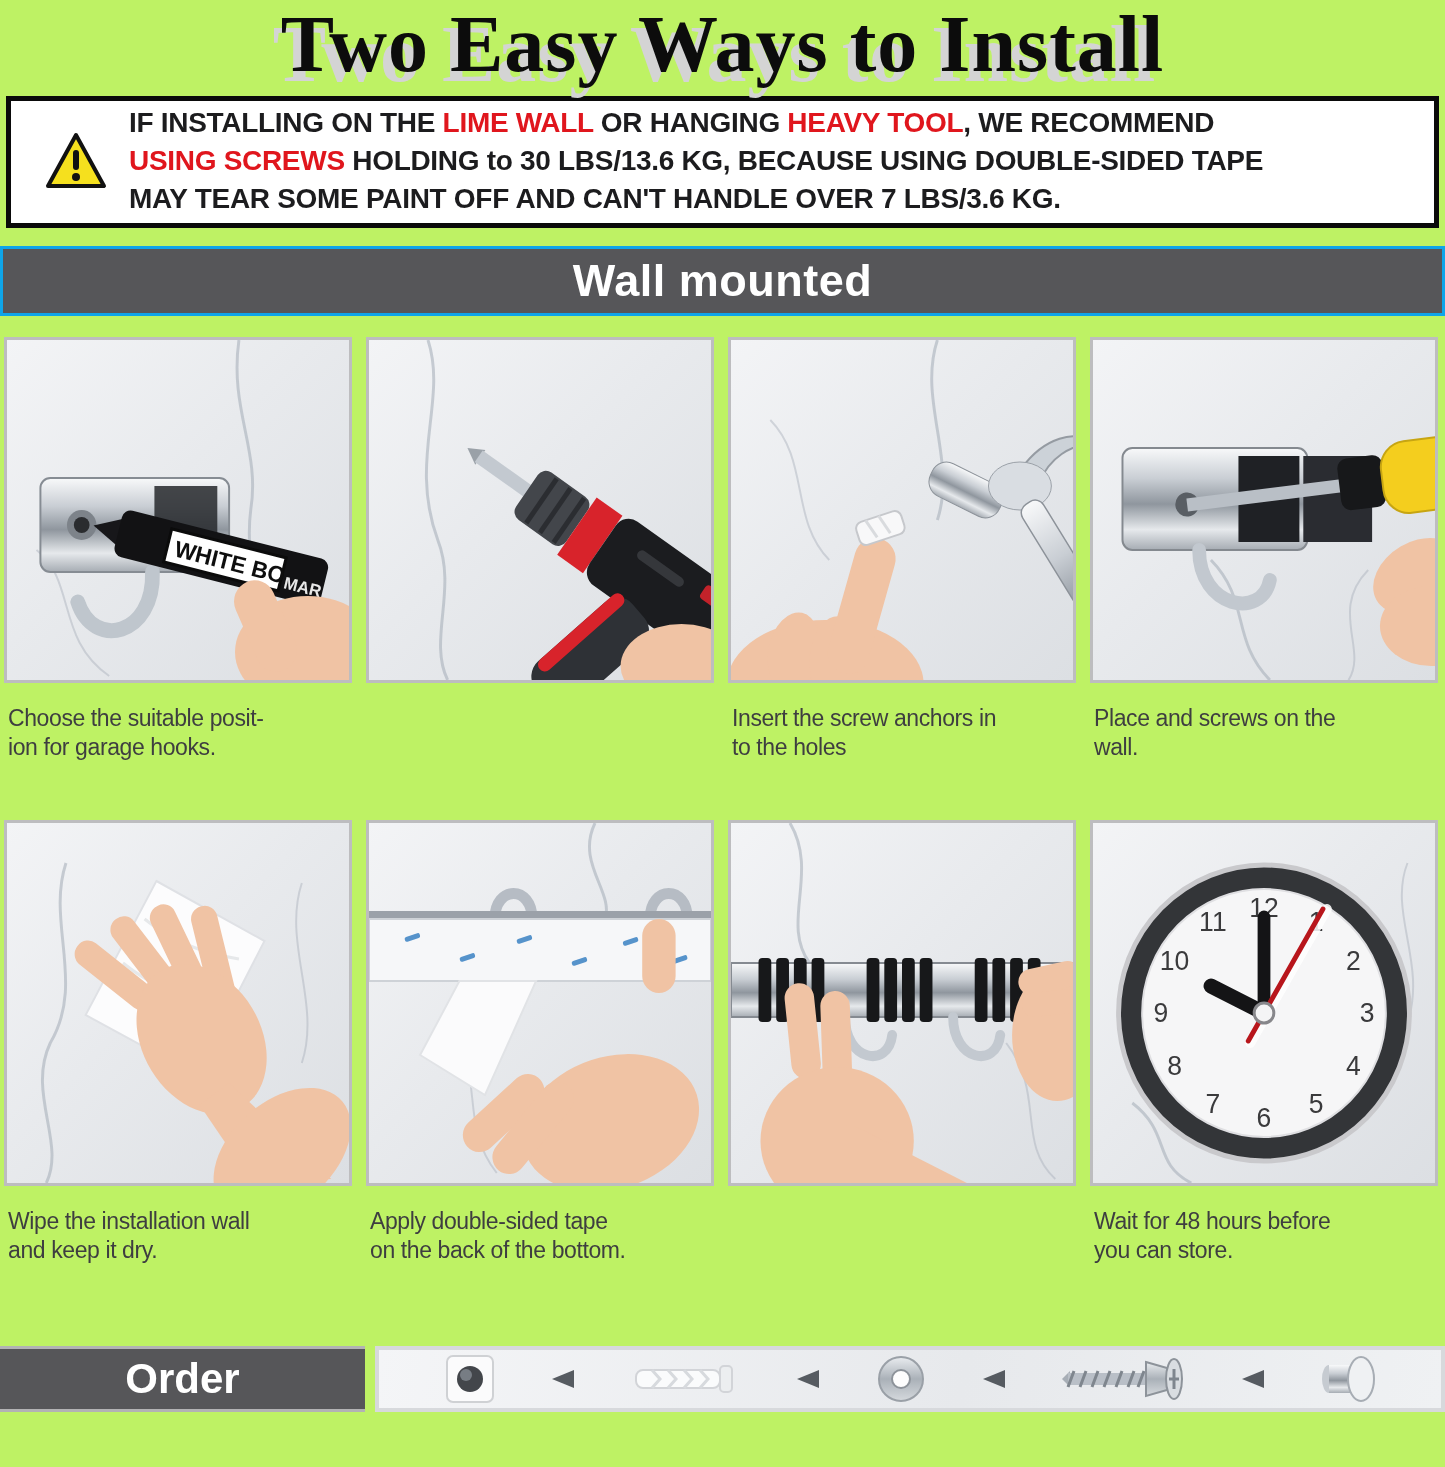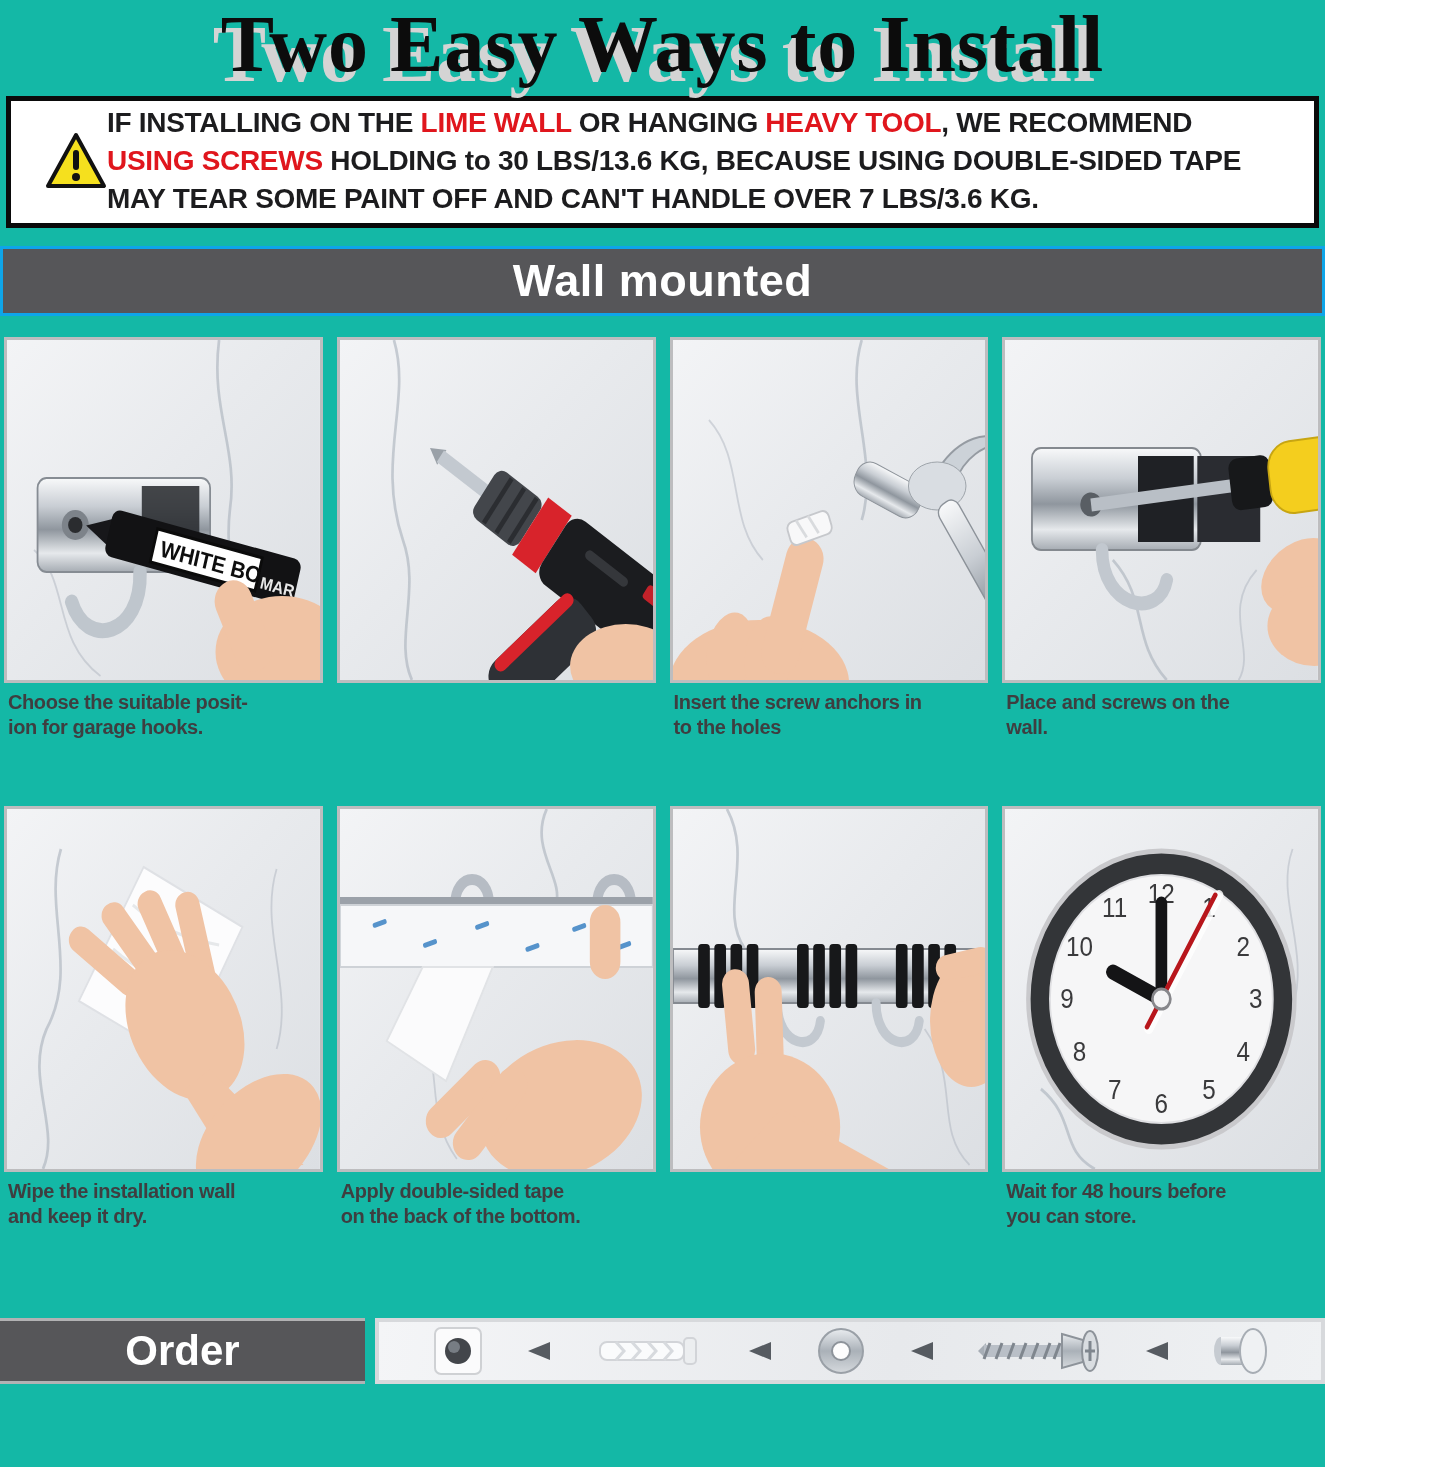--- a/index.html
+++ b/index.html
@@ -1,41 +1,41 @@
 <!DOCTYPE html>
 <html><head>
 <meta charset="utf-8">
 <style>
   html,body{margin:0;padding:0;background:#fff;}
-  .page{position:relative;width:1325px;height:1467px;background:#14b8a6;overflow:hidden;
+  .page{position:relative;width:1445px;height:1467px;background:#bef264;overflow:hidden;
         font-family:"Liberation Sans",sans-serif;}
   
   .title{margin:0;padding-top:2px;height:92px;text-align:center;
          font-family:"Liberation Serif",serif;font-weight:bold;font-size:80px;line-height:1.05;
          color:#0c0c0c;letter-spacing:1px;text-shadow:-8px 10px 0 #d4d4d4;}
   
   .warning-box{margin:2px 6px 0 6px;border:5px solid #0a0a0a;background:#fff;
-               display:flex;align-items:center;padding:8px 14px 10px 34px;height:104px;box-sizing:content-box;}
+               display:flex;align-items:center;gap:22px;padding:8px 14px 10px 34px;height:104px;box-sizing:content-box;}
   .warning-text{flex:1;font-size:28px;font-weight:700;color:#1c1c1e;line-height:1.35;letter-spacing:-0.3px;}
   .wline{white-space:nowrap;}
   .red{color:#e0161d;}
   
   .section-bar{height:64px;background:#565659;border:3px solid #0ea5e9;
                display:flex;align-items:center;justify-content:center;
                color:#fff;font-size:45px;font-weight:700;letter-spacing:.5px;}
   .bar1{margin-top:18px;}
   .bar2{margin-top:14px;}
   
   .steps-row{display:flex;gap:14px;padding:21px 4px 0 4px;}
   .step{width:348px;margin:0;display:flex;flex-direction:column;}
   .photo{height:346px;border:3px solid #bdbdbf;box-sizing:border-box;background:#eceef1;overflow:hidden;}
   .row2 .photo{height:366px;}
   .photo svg{display:block;width:100%;height:100%;}
-  figcaption{margin:7px 0 0 4px;font-size:20px;color:#3e3e40;line-height:1.27;
-             white-space:pre-line;letter-spacing:-0.4px;min-height:95px;font-weight:bold;}
+  figcaption{margin:21px 0 0 4px;font-size:23px;color:#3e3e40;line-height:1.27;
+             white-space:pre-line;letter-spacing:-0.4px;min-height:95px;}
   .row2 figcaption{min-height:135px;}
   
   .order-bar{display:flex;margin-top:4px;height:66px;}
   .order-label-box{width:365px;background:#565659;border-top:3px solid #b2b2b4;border-bottom:3px solid #b2b2b4;
                    display:flex;align-items:center;justify-content:center;
                    color:#fff;font-size:42px;font-weight:700;box-sizing:border-box;}
   .order-strip{flex:1;margin-left:10px;border:4px solid #d7d9dc;box-sizing:border-box;
                background:linear-gradient(100deg,#f4f5f7,#e7e9ec 55%,#eff1f3);
                display:flex;align-items:center;justify-content:space-evenly;padding:0 10px;}
   .order-strip svg{display:block;}

